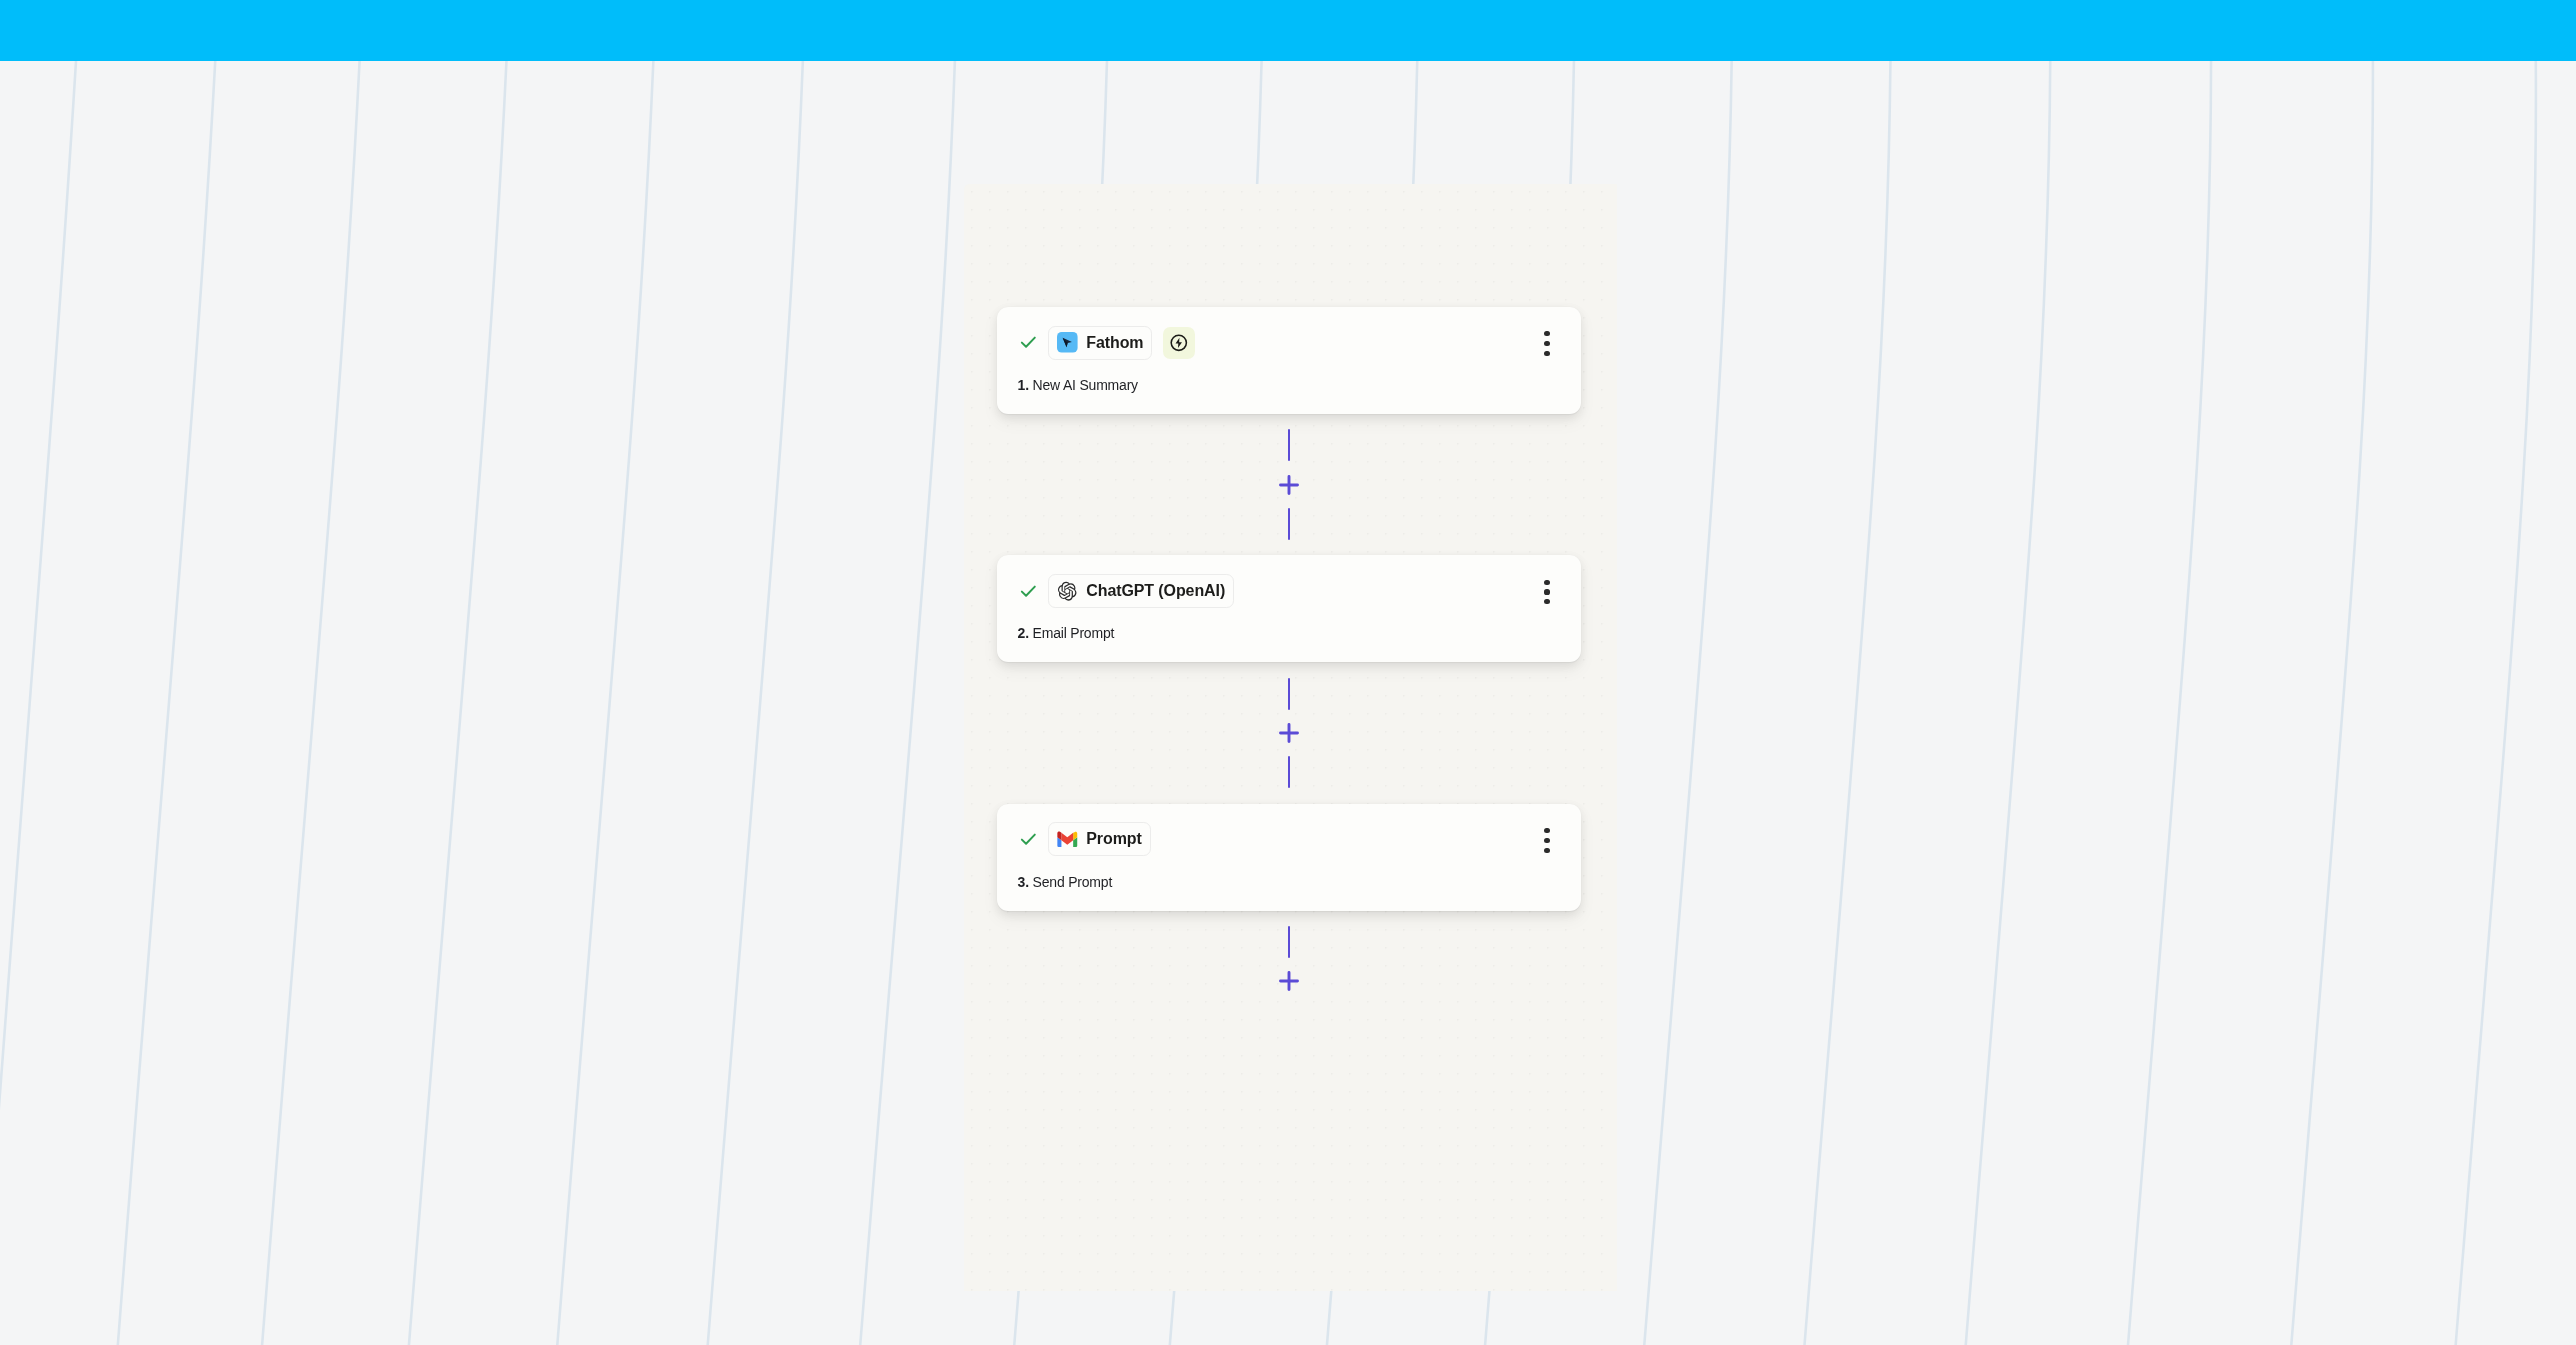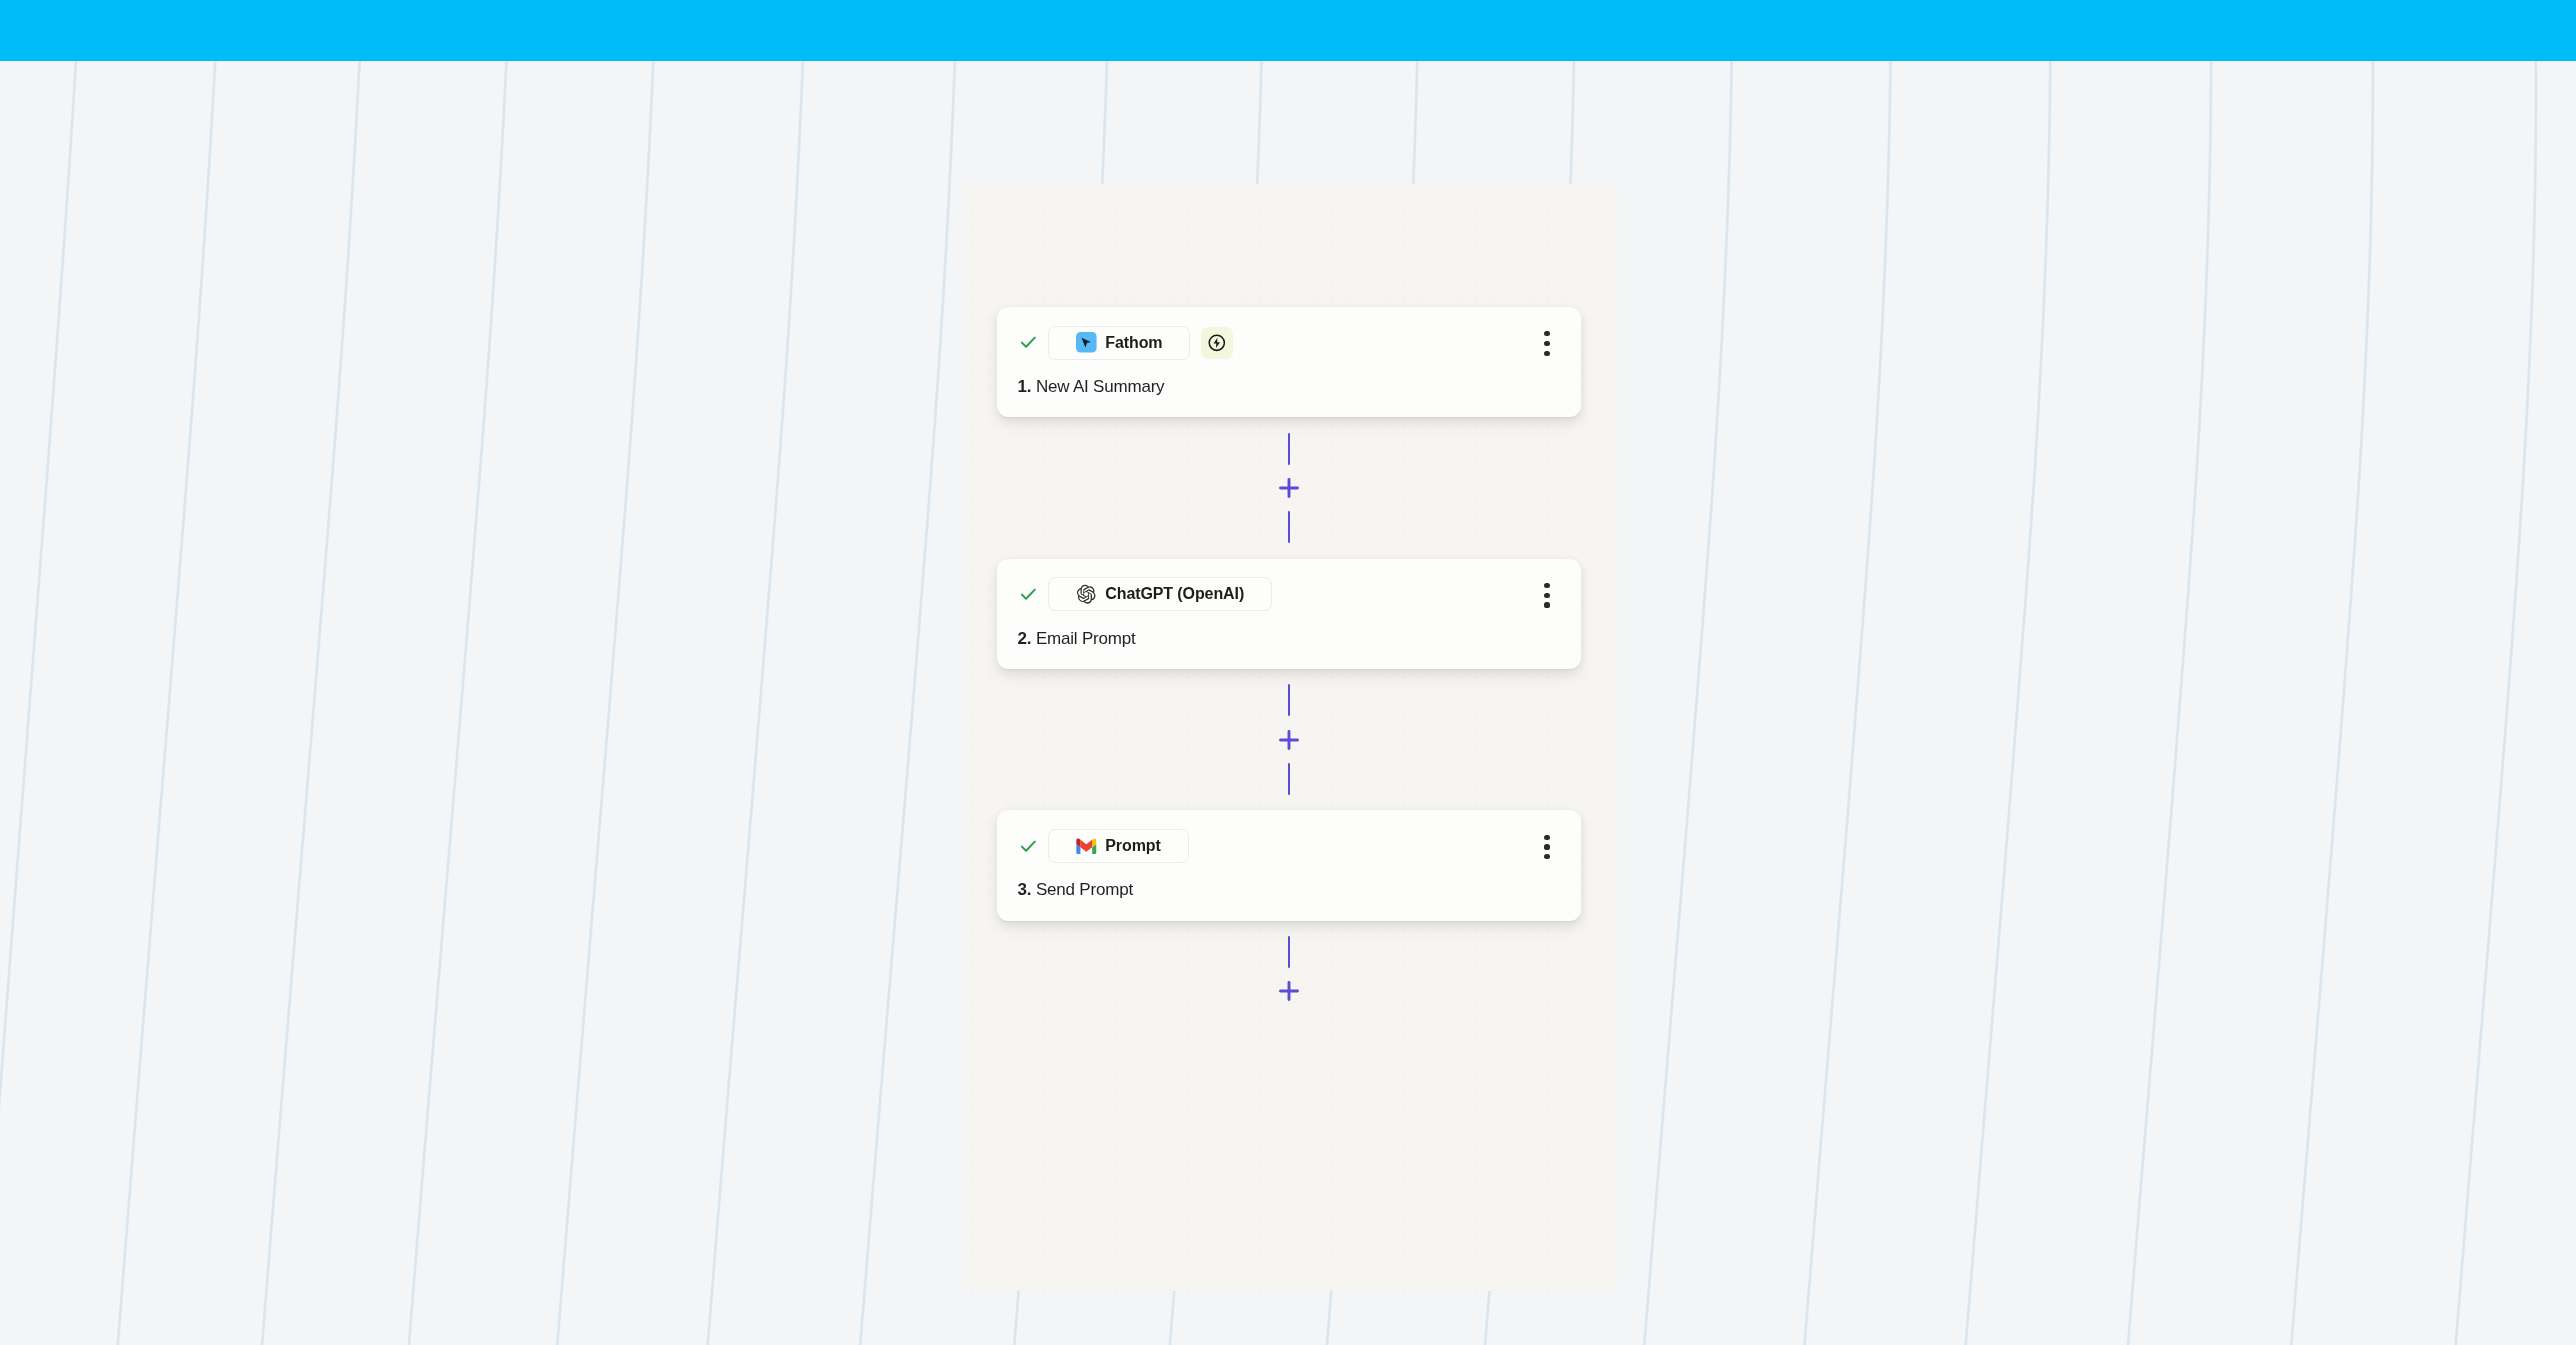--- a/index.html
+++ b/index.html
@@ -98,21 +98,21 @@
     flex: 0 0 20.6px;
     display: block;
   }
 
   
   .app-chip {
     display: inline-flex;
     align-items: center;
     gap: 8.2px;
     height: 34px;
-    padding: 0 27px;
+    padding: 0 8px;
     border: 1px solid #ececeb;
     border-radius: 7.2px;
     background: #fdfdfb;
     white-space: nowrap;
   }
   .app-chip-logo {
     width: 20.6px;
     height: 20.6px;
     flex: 0 0 20.6px;
     display: block;
@@ -157,21 +157,21 @@
     display: block;
     width: 5.2px;
     height: 5.2px;
     border-radius: 50%;
     background: #2b2b2b;
   }
 
   
   .card-title {
     margin-top: 17.5px;
-    font-size: 17px;
+    font-size: 14px;
     color: #1f2024;
     letter-spacing: -0.2px;
     line-height: 1.1;
     white-space: nowrap;
   }
   .card-title .step-num { font-weight: 700; }
   .card-title .step-name { font-weight: 400; }
 
   
   .connector {

